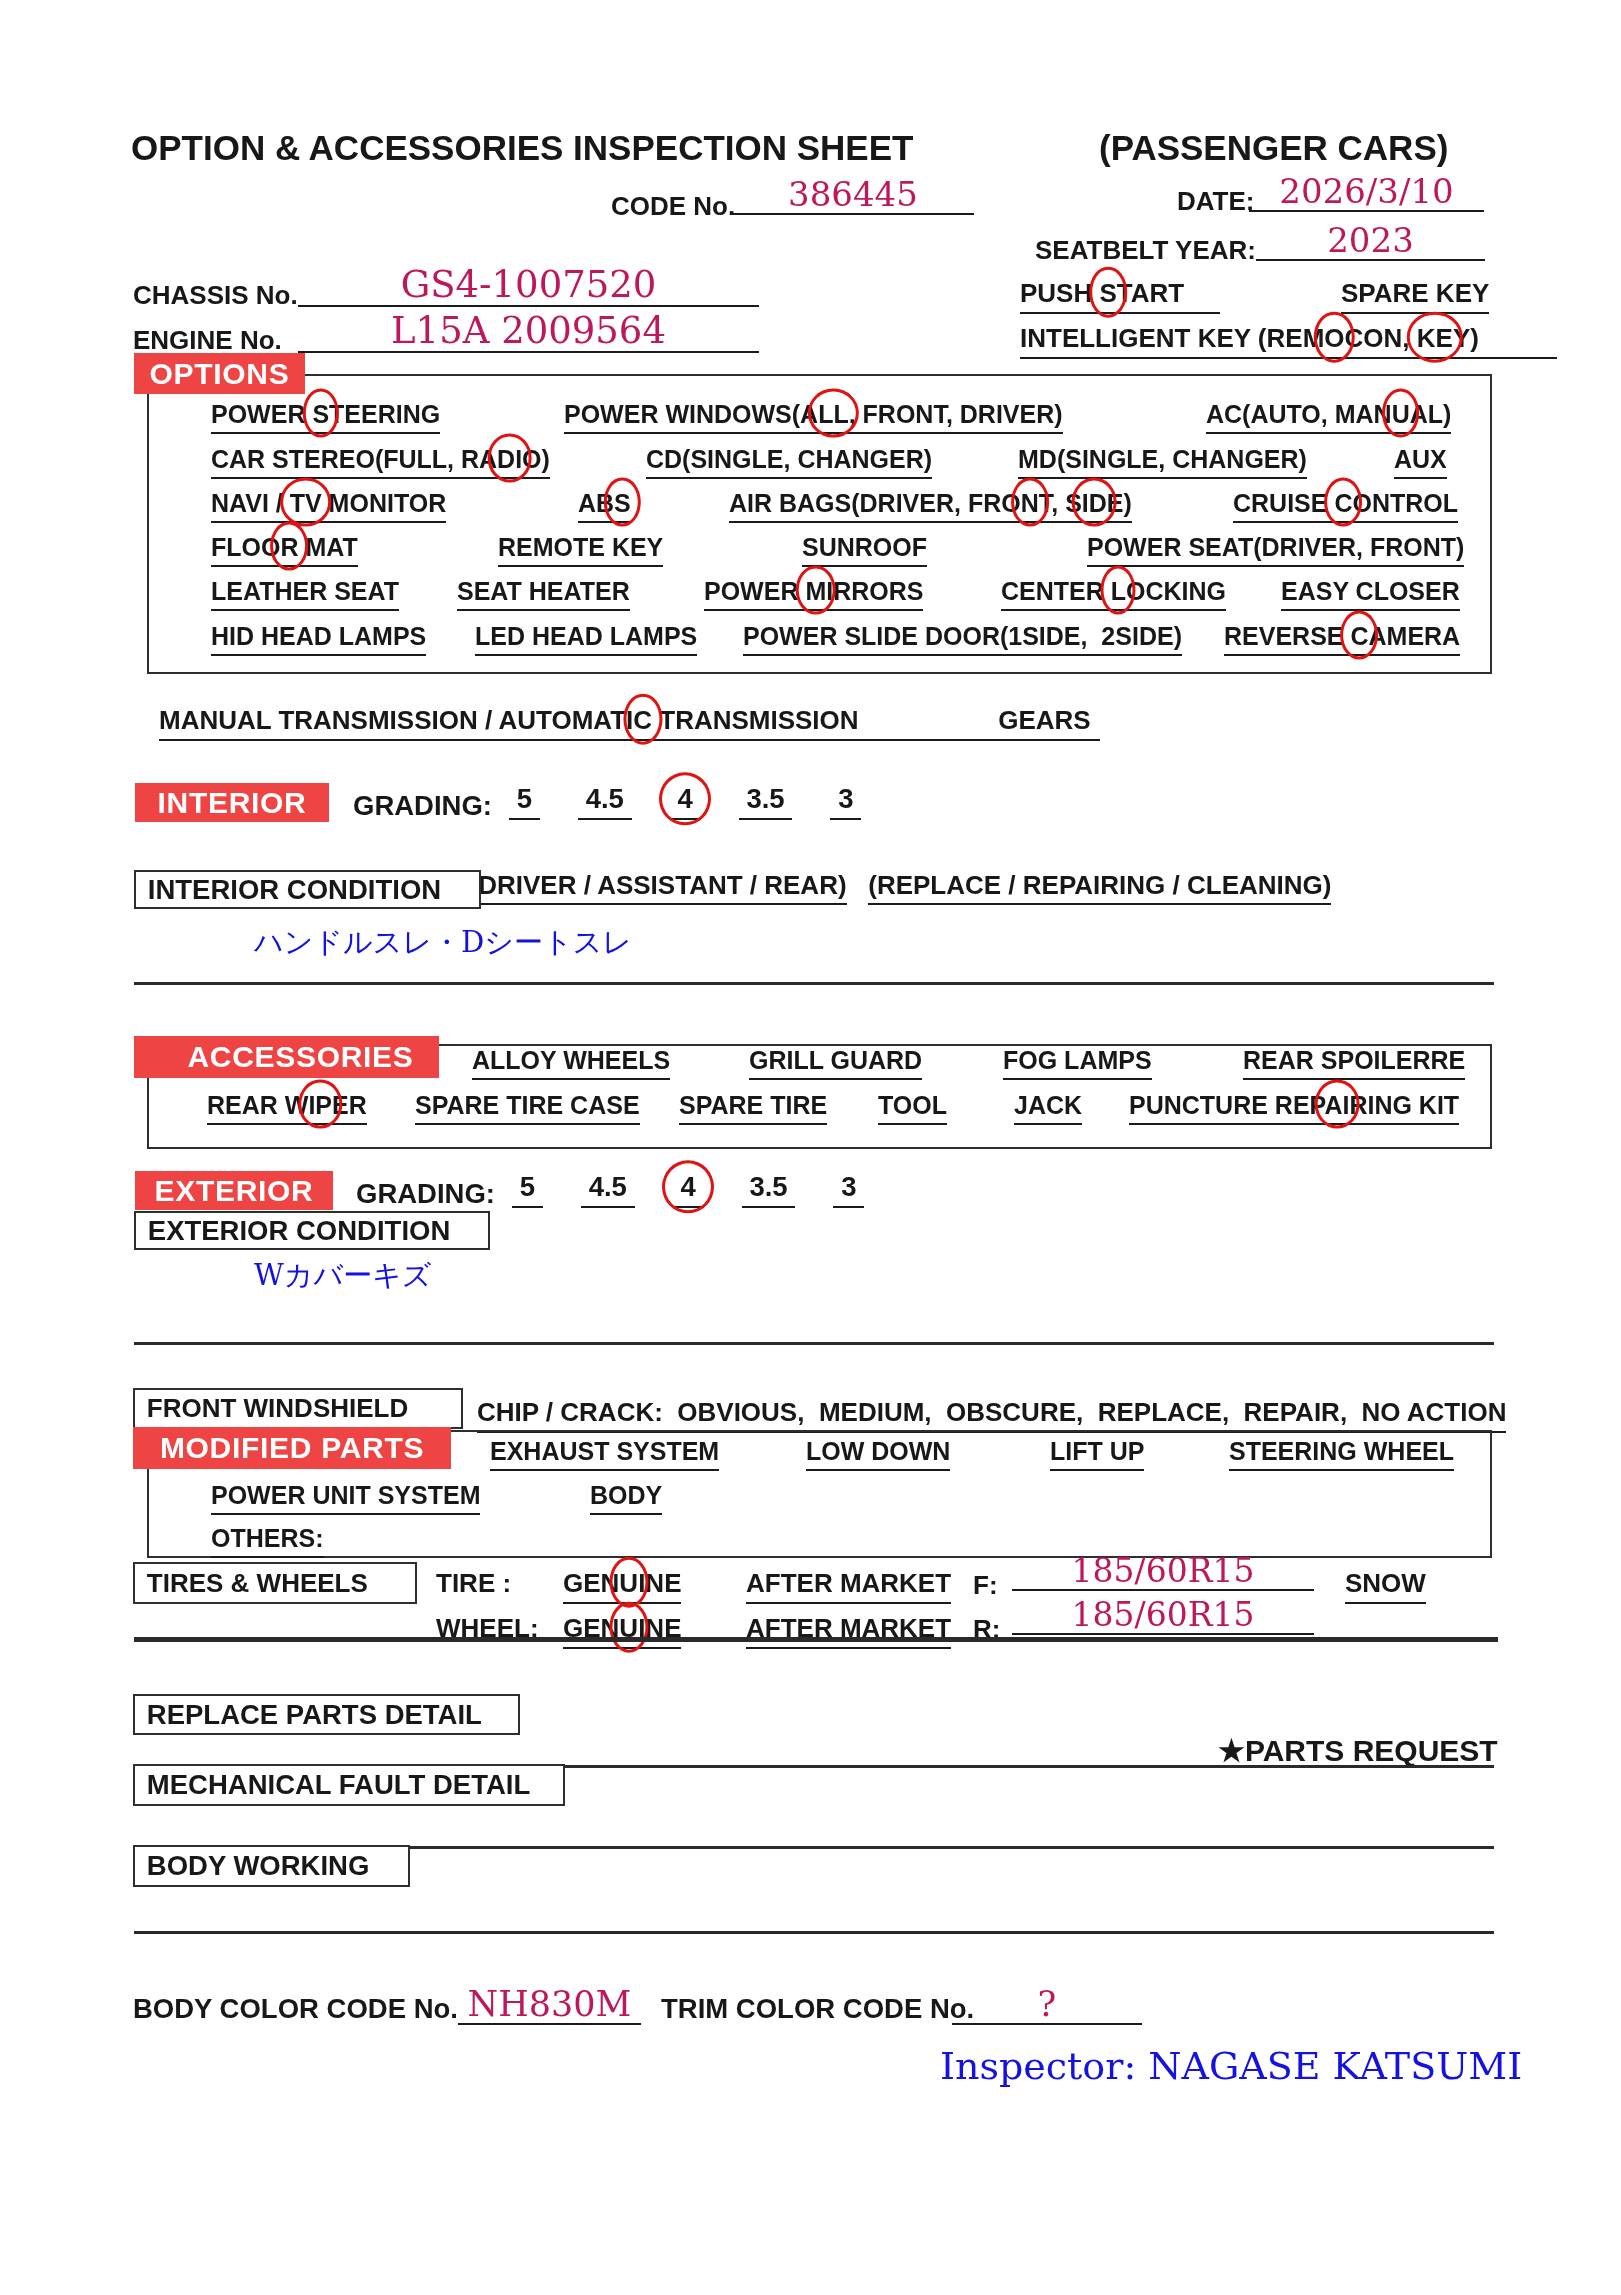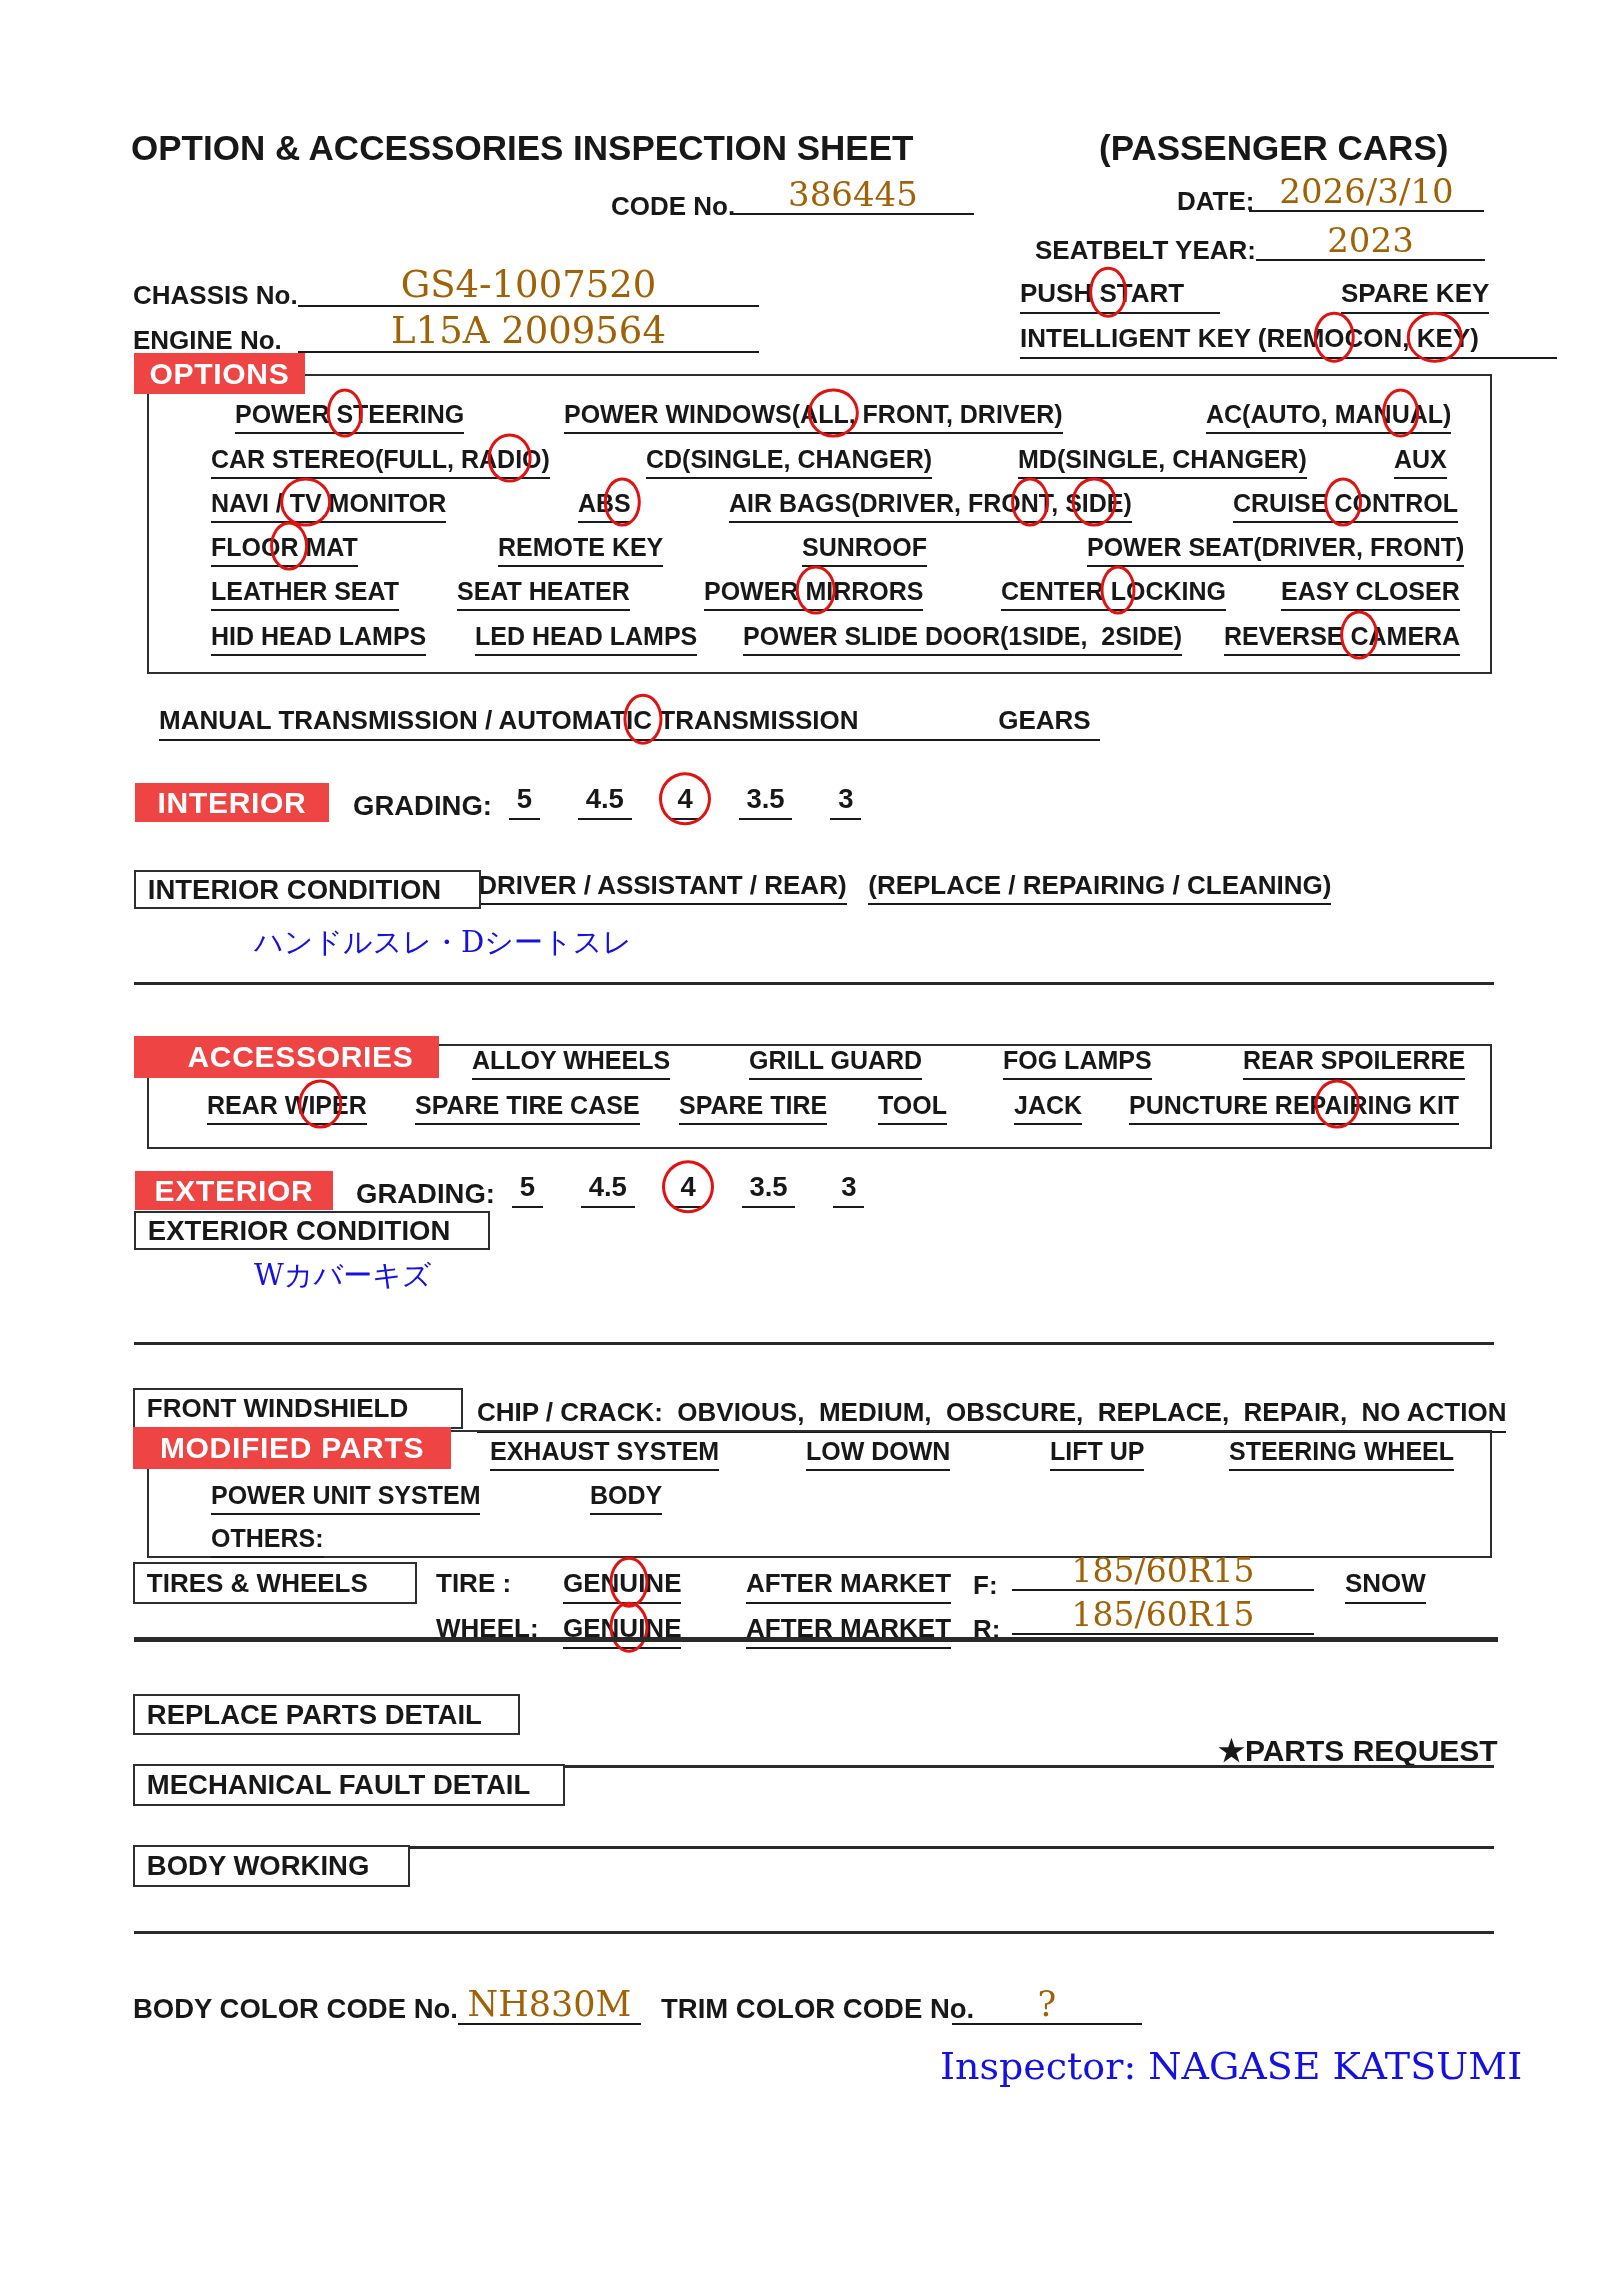--- a/index.html
+++ b/index.html
@@ -10,21 +10,21 @@
   .f40{font-size:26px;} .f42{font-size:27.5px;} .f46{font-size:30px;} .f54{font-size:35px;}
   .u{border-bottom:2.6px solid #1a1a1a;padding-bottom:3.3px;white-space:pre;}
   .blk{position:absolute;background:#ef4444;color:#fff;font-weight:700;display:flex;
        align-items:center;justify-content:center;letter-spacing:0.7px;}
   .obox{position:absolute;border:2.6px solid #2e2e2e;background:#fff;display:flex;align-items:center;
         padding:0 11.8px;font-weight:700;box-sizing:border-box;}
   .frame{position:absolute;border:2.6px solid #2e2e2e;box-sizing:border-box;}
   .hline{position:absolute;background:#2a2a2a;height:2.6px;}
   .fill{position:absolute;border-bottom:2.6px solid #1a1a1a;display:flex;align-items:flex-end;
         justify-content:center;box-sizing:border-box;}
-  .val{font-family:"DejaVu Serif","Liberation Serif",serif;color:#a16207;line-height:1.05;}
+  .val{font-family:"DejaVu Serif","Liberation Serif",serif;color:#be185d;line-height:1.05;}
   .hand{font-family:"DejaVu Serif","Liberation Serif",serif;color:#1512e0;}
   .opt{position:absolute;font-weight:700;font-size:25px;border-bottom:2.6px solid #1a1a1a;
        padding-bottom:3.3px;white-space:pre;}
   .circ{position:relative;}
   .circ::after{content:"";position:absolute;left:50%;top:46%;transform:translate(-50%,-50%);
        width:calc(100% + 0.55em);height:1.72em;border:3.3px solid #e01212;border-radius:50%;
        pointer-events:none;}
   .grades{position:absolute;display:flex;align-items:flex-end;}
   .grade{font-weight:700;font-size:27.5px;border-bottom:2.6px solid #1a1a1a;padding:0 7.8px 2.6px 7.8px;
        margin-right:38px;}
@@ -65,21 +65,21 @@
   <div class="abs b f40" style="left:133px;top:325px;">ENGINE No.</div>
   <div class="fill" style="left:298px;top:298px;width:461px;height:55px;">
     <span class="val" style="font-size:37px;">L15A 2009564</span>
   </div>
 
   <span class="abs b f40 u" style="left:1020px;top:323px;padding-right:78px;"><span>INTELLIGENT KEY (REM</span><span class="circ">O</span><span>CON, </span><span class="circ">KE</span><span>Y)</span></span>
 
   <div class="frame" style="left:147px;top:374px;width:1345px;height:300px;"></div>
   <div class="blk f46" style="left:134px;top:353px;width:171px;height:41px;">OPTIONS</div>
   <div class="abs">
-      <span class="opt" style="left: 211px; top: 400px; margin-left: 24px;"><span>POWER </span><span class="circ">S</span><span>TEERING</span></span>
+      <span class="opt" style="left: 211px; top: 400px;"><span>POWER </span><span class="circ">S</span><span>TEERING</span></span>
       <span class="opt" style="left: 564px; top: 400px;"><span>POWER WINDOWS(A</span><span class="circ">LL</span><span>, FRONT, DRIVER)</span></span>
       <span class="opt" style="left: 1206px; top: 400px;"><span>AC(AUTO, MAN</span><span class="circ">U</span><span>AL)</span></span>
       <span class="opt" style="left: 211px; top: 445px;"><span>CAR STEREO(FULL, RA</span><span class="circ">DI</span><span>O)</span></span>
       <span class="opt" style="left: 646px; top: 445px;"><span>CD(SINGLE, CHANGER)</span></span>
       <span class="opt" style="left: 1018px; top: 445px;"><span>MD(SINGLE, CHANGER)</span></span>
       <span class="opt" style="left: 1394px; top: 445px;"><span>AUX</span></span>
       <span class="opt" style="left: 211px; top: 489px;"><span>NAVI / </span><span class="circ">TV</span><span> MONITOR</span></span>
       <span class="opt" style="left: 578px; top: 489px;"><span>AB</span><span class="circ">S</span></span>
       <span class="opt" style="left: 729px; top: 489px;"><span>AIR BAGS(DRIVER, FRO</span><span class="circ">N</span><span>T, S</span><span class="circ">ID</span><span>E)</span></span>
       <span class="opt" style="left: 1233px; top: 489px;"><span>CRUISE </span><span class="circ">C</span><span>ONTROL</span></span>

